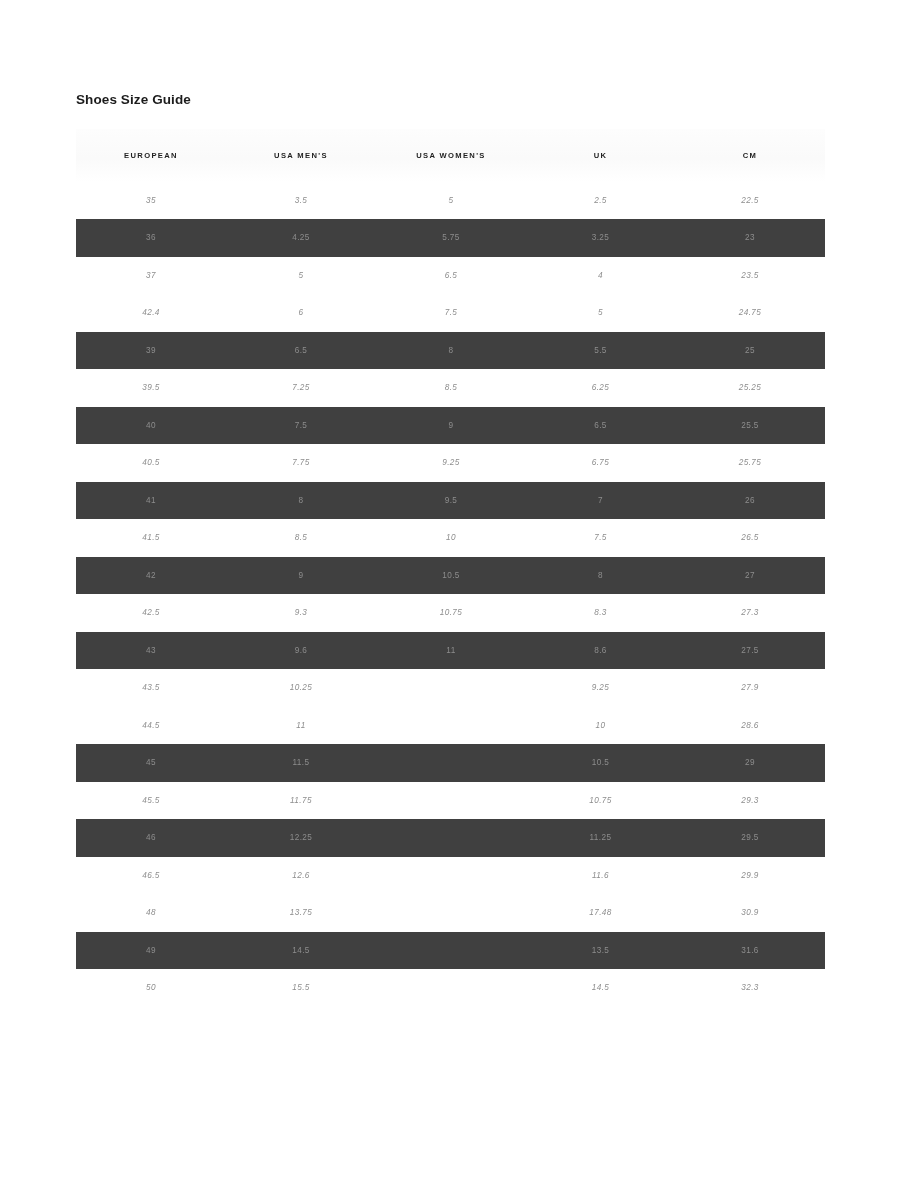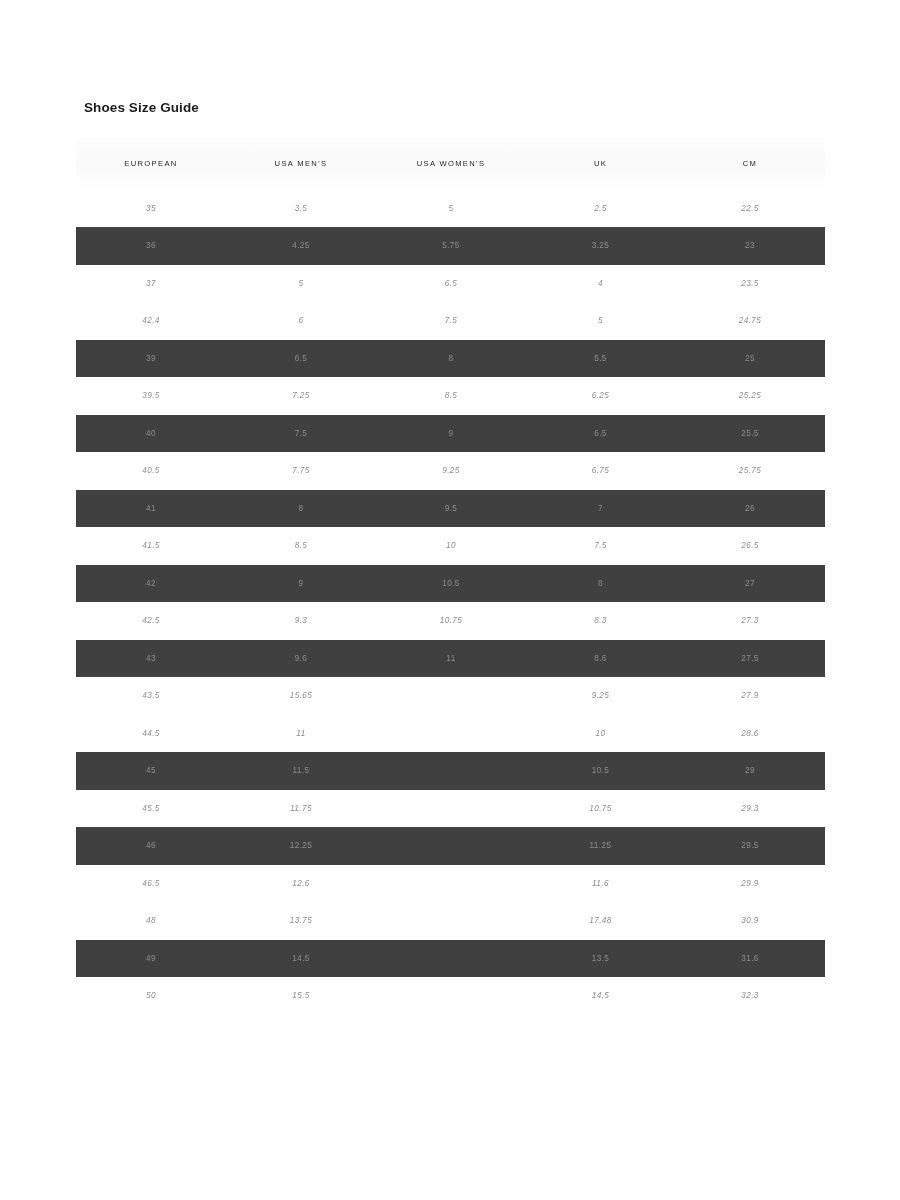--- a/index.html
+++ b/index.html
@@ -36,21 +36,21 @@
     padding: 0 0 0 0;
     background: #ffffff;
   }
   .guide-title {
     font-size: 13.5px;
     font-weight: bold;
     color: #1c1c1c;
     letter-spacing: 0.1px;
     line-height: 1;
     padding: 0 0 0 0;
-    margin: 8px;
+    margin: 0;
   }
 
   
   table.size-table {
     border-collapse: collapse;
     width: 749px;
     table-layout: fixed;
     margin-top: 22px;
   }
 
@@ -59,21 +59,21 @@
   table.size-table col.c-uw  { width: 150px; }
   table.size-table col.c-uk  { width: 149px; }
   table.size-table col.c-cm  { width: 150px; }
 
   thead tr.head-row {
     background: linear-gradient(180deg, #fdfdfd 0%, #fafafa 55%, #ffffff 100%);
   }
 
   thead th {
     font-size: 7.6px;
-    font-weight: normal;
+    font-weight: bold;
     color: #1f1f1f;
     letter-spacing: 1.35px;
     text-align: center;
     padding: 0;
     height: 53px;
     vertical-align: middle;
     white-space: nowrap;
   }
 
   tbody tr {
@@ -207,21 +207,21 @@
           </tr>
           <tr class="even">
             <td>43</td>
             <td>9.6</td>
             <td>11</td>
             <td>8.6</td>
             <td>27.5</td>
           </tr>
           <tr class="odd">
             <td>43.5</td>
-            <td>15.65</td>
+            <td>10.25</td>
             <td></td>
             <td>9.25</td>
             <td>27.9</td>
           </tr>
           <tr class="odd">
             <td>44.5</td>
             <td>11</td>
             <td></td>
             <td>10</td>
             <td>28.6</td>

